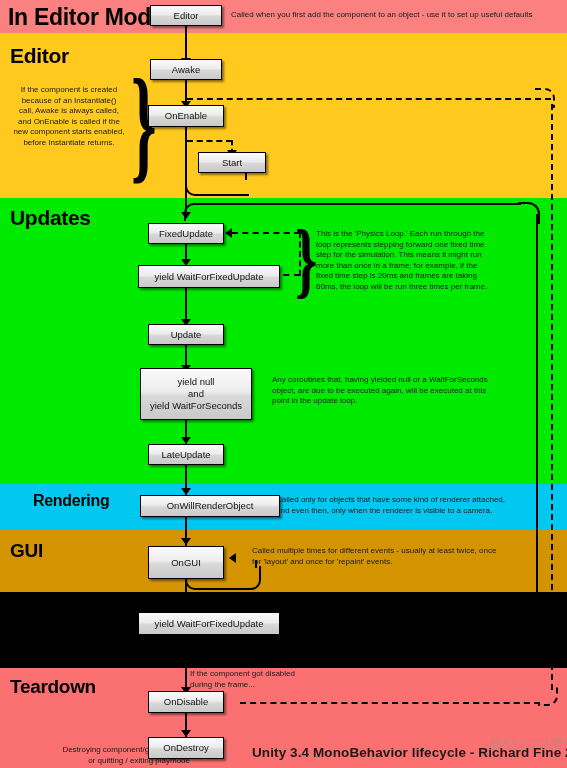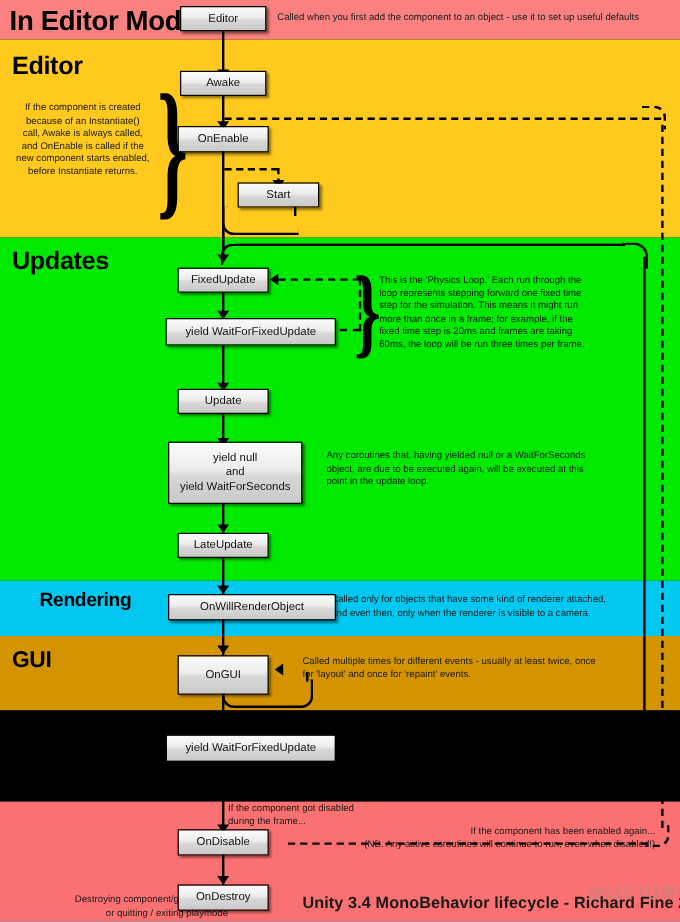--- a/index.html
+++ b/index.html
@@ -160,20 +160,21 @@
   <div class="band band-gui"></div>
   <div class="band band-black"></div>
   <div class="band band-teardown"></div>
 
   <div class="section-title st-editor">In Editor Mode</div>
   <div class="section-title st-startup">Editor</div>
   <div class="section-title st-updates">Updates</div>
   <div class="section-title st-render">Rendering</div>
   <div class="section-title st-gui">GUI</div>
   <div class="section-title st-frameend"></div>
+  <div class="section-title st-teardown">Teardown</div>
 
   <div class="vline" style="left:185px; top:26px;  height:38px;"></div>
   <div class="arrowhead" style="left:181px; top:58px;"></div>
 
   <div class="vline" style="left:185px; top:80px;  height:28px;"></div>
   <div class="arrowhead" style="left:181px; top:101px;"></div>
 
   <div class="vline" style="left:185px; top:126px; height:80px;"></div>
 
   <div class="dash-h" style="left:187px; top:98px;  width:364px;"></div>
@@ -280,22 +281,20 @@
 
   <div class="note" style="left:276px; top:495px; width:258px;">Called only for objects that have some kind of renderer attached,
 and even then, only when the renderer is visible to a camera.</div>
 
   <div class="note" style="left:252px; top:546px; width:270px;">Called multiple times for different events - usually at least twice, once
 for 'layout' and once for 'repaint' events.</div>
 
   <div class="note" style="left:190px; top:669px; width:180px;">If the component got disabled
 during the frame...</div>
 
-  <div class="note note-right" style="left:268px; top:688px; width:278px;">If the component has been enabled again...
-(NB. Any active coroutines will continue to run, even when disabled!)</div>
 
   <div class="note note-right" style="left:20px; top:713px; width:170px;margin-top:32px;">Destroying component/gameObject,
 or quitting / exiting playmode</div>
 
   <div class="credit" style="left:252px; top:745px;">Unity 3.4 MonoBehavior lifecycle - Richard Fine 2012</div>
   <div class="watermark" style="left:489px; top:735px;">@51CTO博客</div>
 
 </div>
 
 </body></html>

